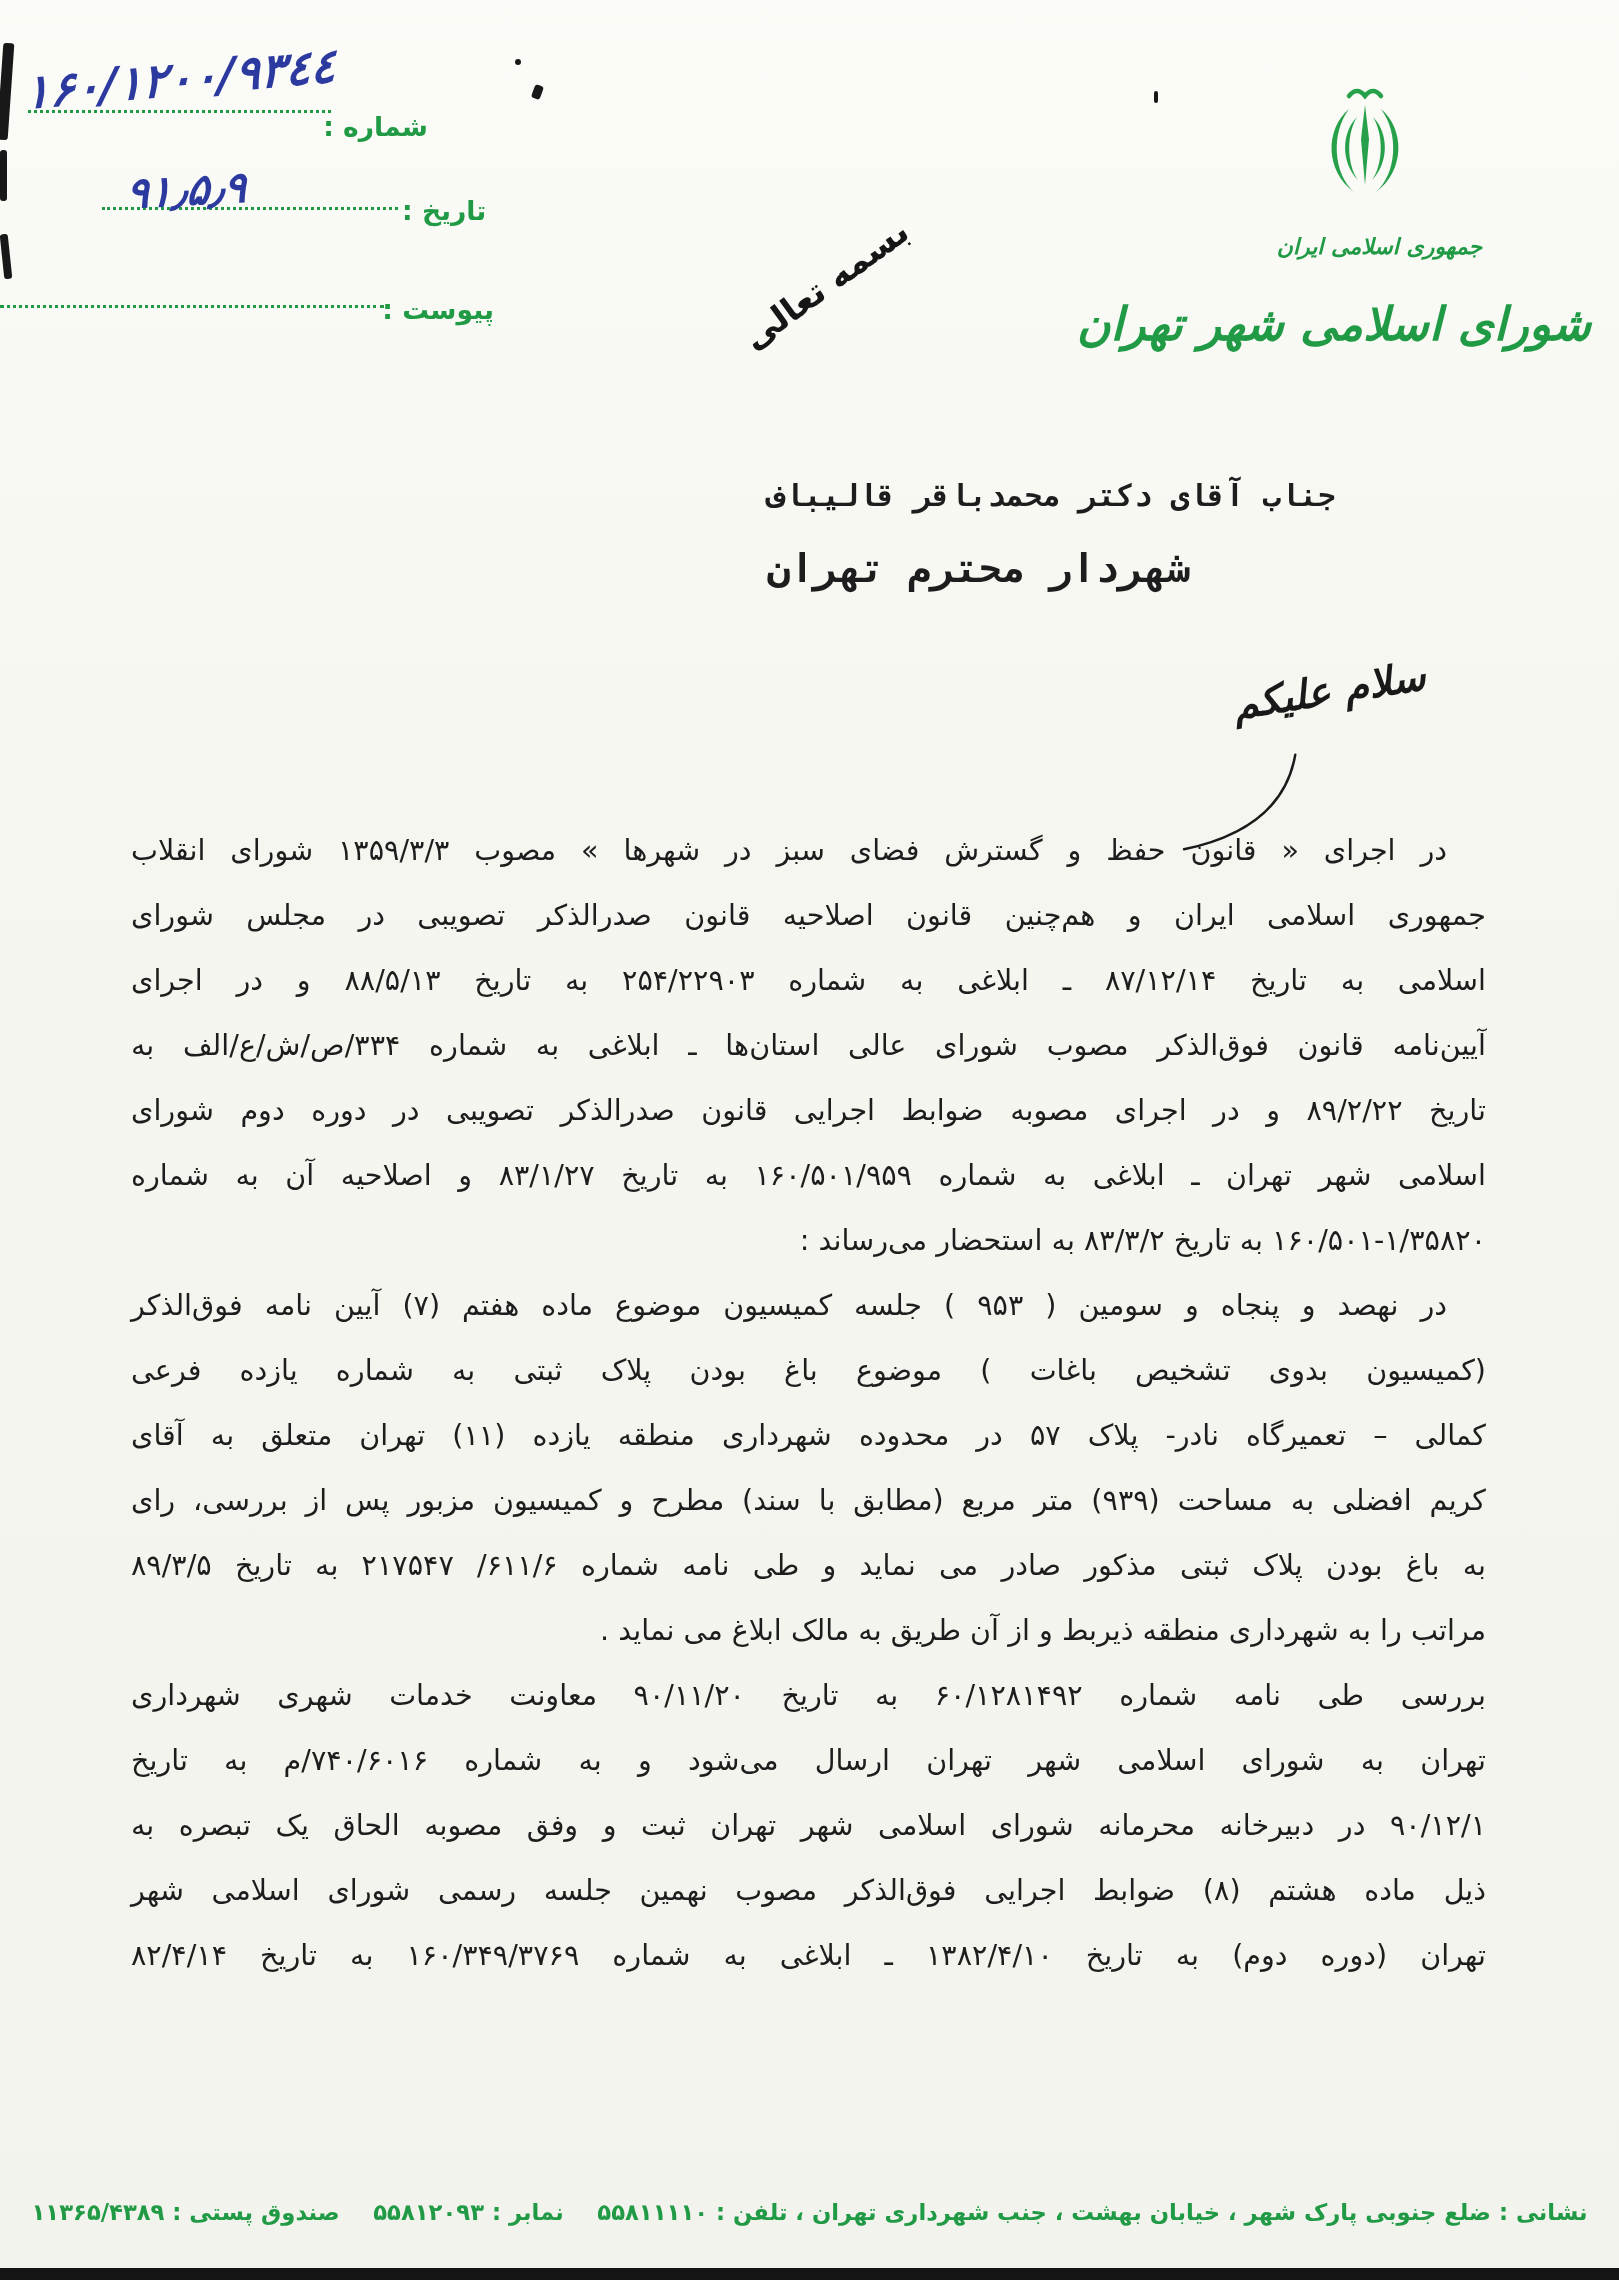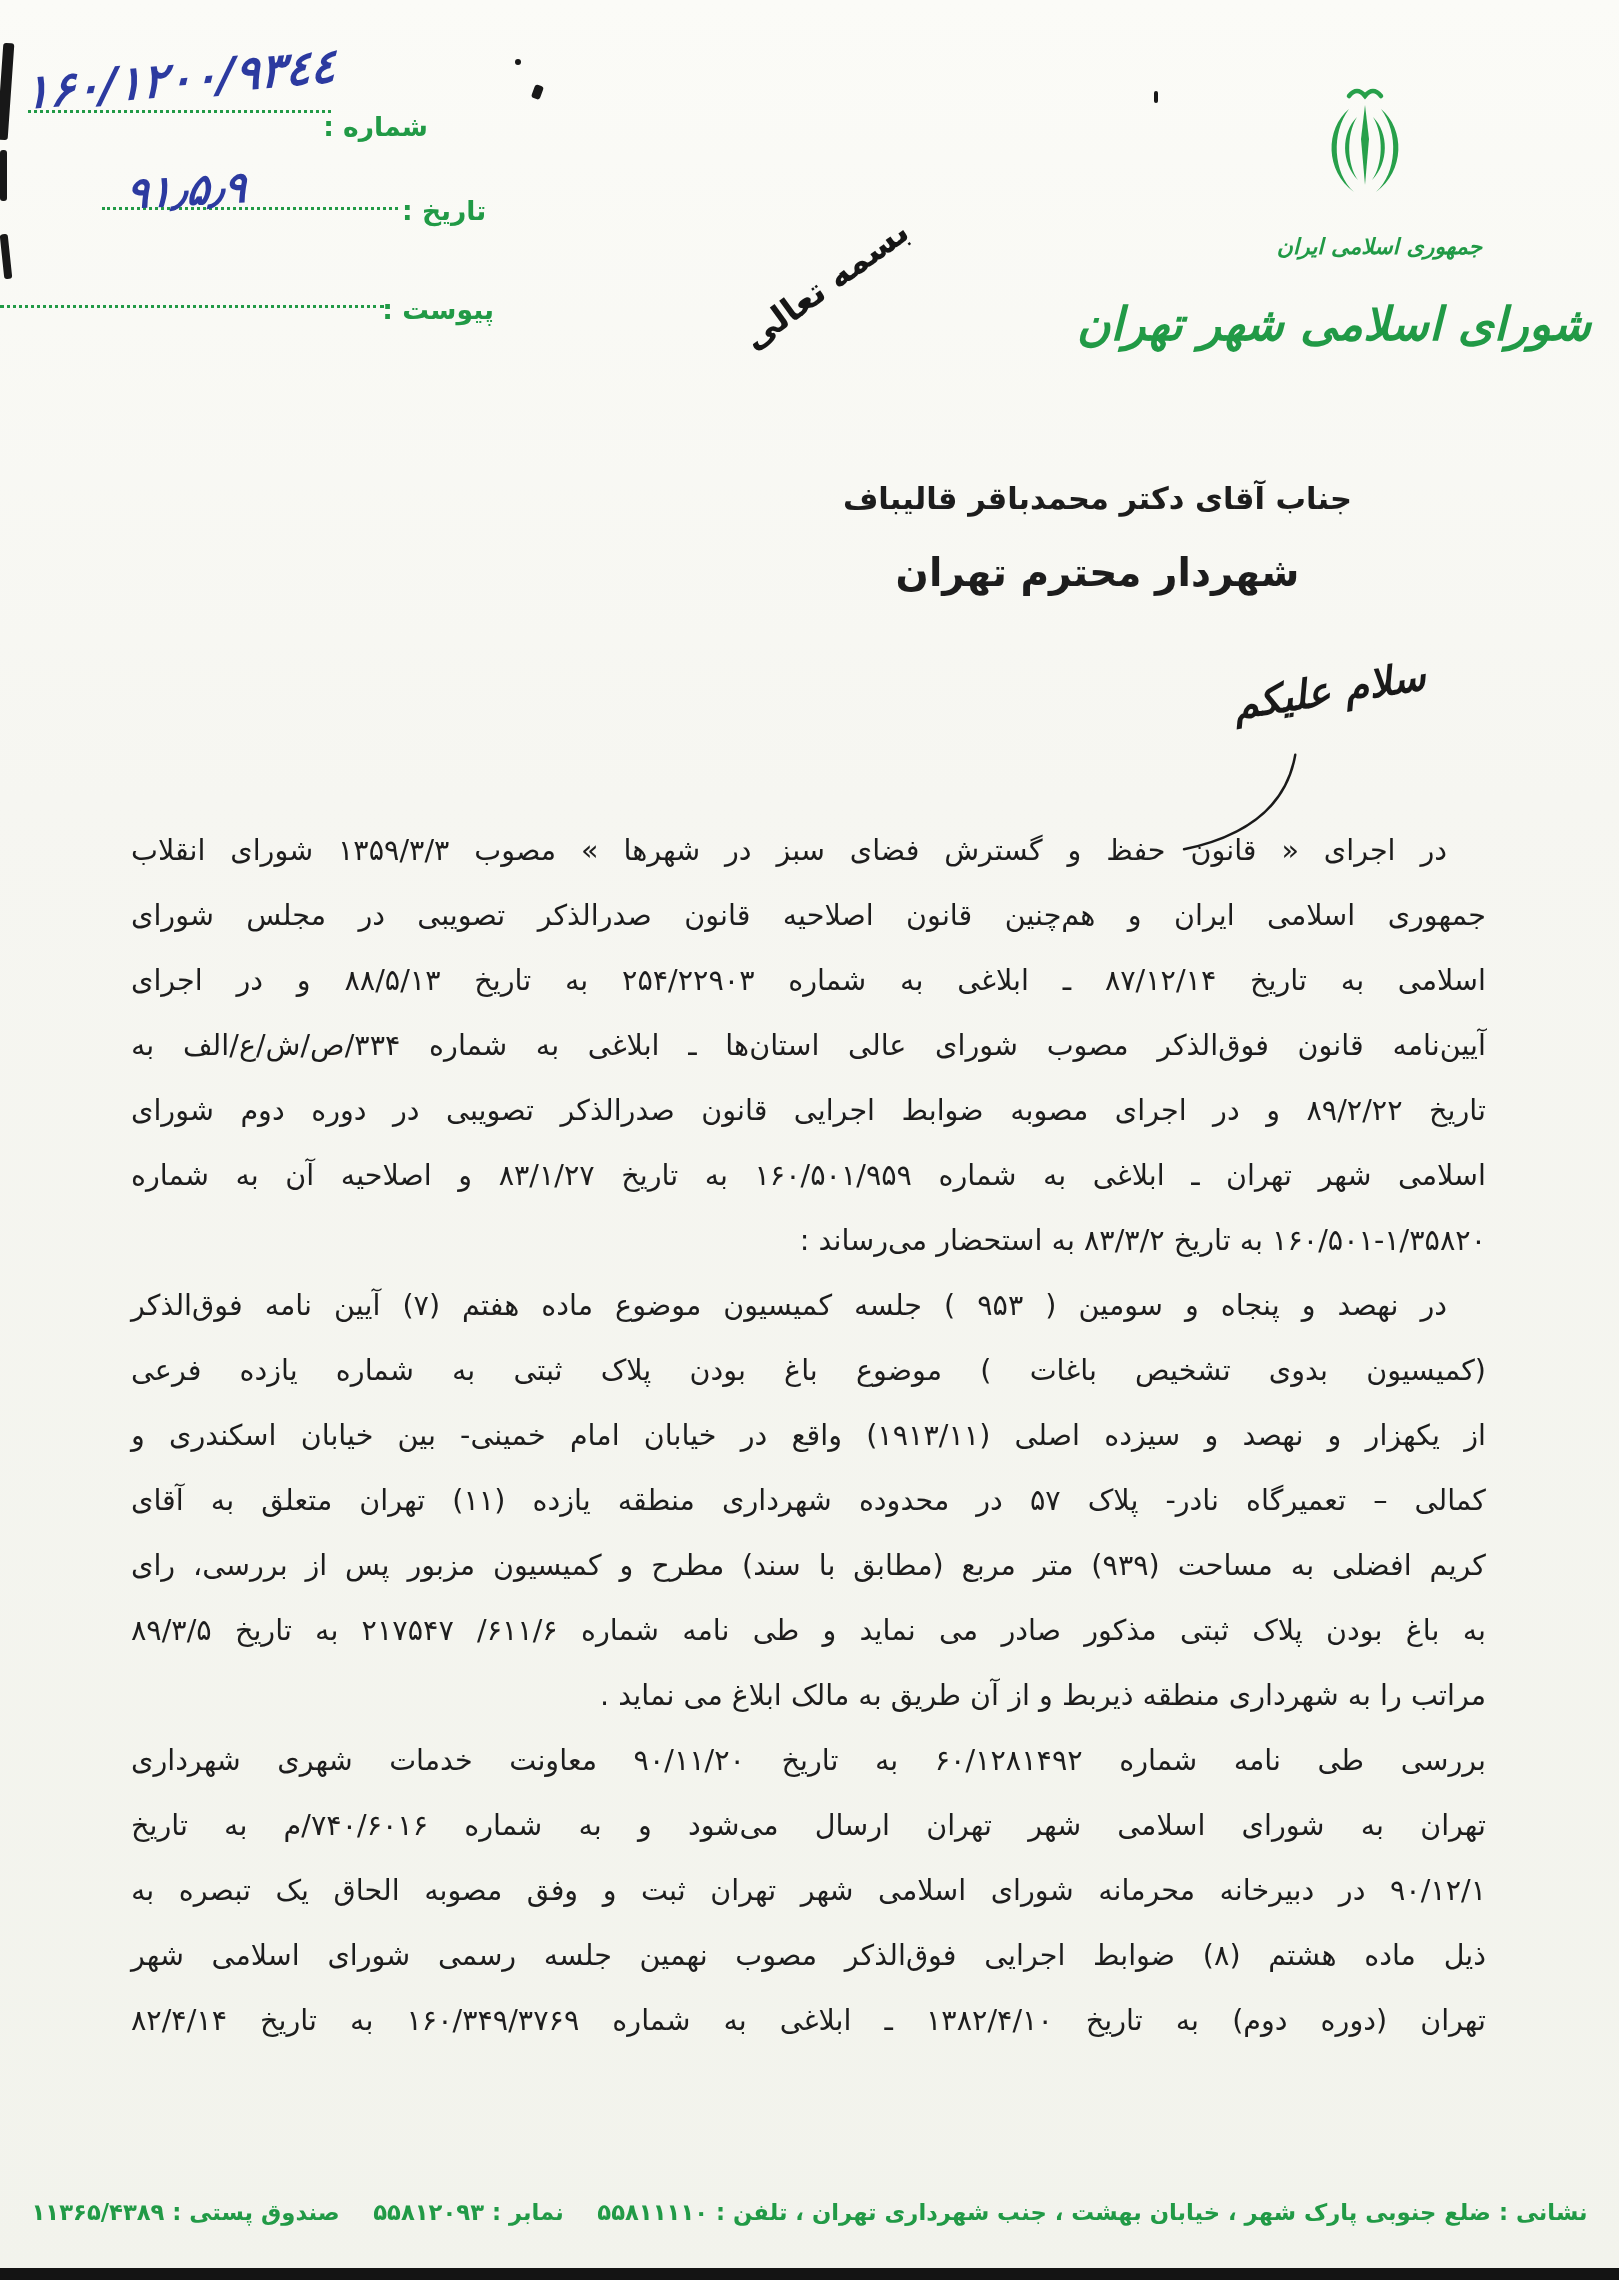--- a/index.html
+++ b/index.html
@@ -59,21 +59,21 @@
     position:absolute;left:1217px;top:234px;width:325px;
     text-align:center;color:var(--green);
     font-size:22px;font-weight:bold;font-style:italic;
   }
   .org{
     position:absolute;left:1167px;top:297px;width:424px;
     text-align:center;color:var(--green);
     font-size:46px;font-weight:bold;font-style:italic;white-space:nowrap;
   }
   
-  .recipient{position:absolute;right:267px;top:475px;text-align:center;color:var(--text);}
+  .recipient{position:absolute;right:283px;top:475px;text-align:left;color:var(--text);font-family:Liberation Mono, monospace;}
   .recipient .r1{font-size:30.5px;font-weight:bold;line-height:47px;}
   .recipient .r2{font-size:39px;font-weight:bold;line-height:47px;margin-top:27px;}
   
   .greeting{
     position:absolute;left:1249px;top:666px;width:177px;
     font-size:40px;font-weight:bold;font-style:italic;color:#191919;
     transform:rotate(-9deg);text-align:center;white-space:nowrap;
   }
   .greeting-tail{position:absolute;left:1123px;top:676px;width:315px;height:197px;}
   
@@ -149,21 +149,20 @@
   <div class="body-text">
       <div class="body-line first">در اجرای « قانون حفظ و گسترش فضای سبز در شهرها » مصوب ۱۳۵۹/۳/۳ شورای انقلاب</div>
       <div class="body-line">جمهوری اسلامی ایران و هم‌چنین قانون اصلاحیه قانون صدرالذکر تصویبی در مجلس شورای</div>
       <div class="body-line">اسلامی به تاریخ ۸۷/۱۲/۱۴ ـ ابلاغی به شماره ۲۵۴/۲۲۹۰۳ به تاریخ ۸۸/۵/۱۳ و در اجرای</div>
       <div class="body-line">آیین‌نامه قانون فوق‌الذکر مصوب شورای عالی استان‌ها ـ ابلاغی به شماره ۳۳۴/ص/ش/ع/الف به</div>
       <div class="body-line">تاریخ ۸۹/۲/۲۲ و در اجرای مصوبه ضوابط اجرایی قانون صدرالذکر تصویبی در دوره دوم شورای</div>
       <div class="body-line">اسلامی شهر تهران ـ ابلاغی به شماره ۱۶۰/۵۰۱/۹۵۹ به تاریخ ۸۳/۱/۲۷ و اصلاحیه آن به شماره</div>
       <div class="body-line last">۱۶۰/۵۰۱-۱/۳۵۸۲۰ به تاریخ ۸۳/۳/۲ به استحضار می‌رساند :</div>
       <div class="body-line first">در نهصد و پنجاه و سومین ( ۹۵۳ ) جلسه کمیسیون موضوع ماده هفتم (۷) آیین نامه فوق‌الذکر</div>
       <div class="body-line">(کمیسیون بدوی تشخیص باغات ) موضوع باغ بودن پلاک ثبتی به شماره یازده فرعی</div>
-      <div class="body-line">از یکهزار و نهصد و سیزده اصلی (۱۹۱۳/۱۱) واقع در خیابان امام خمینی- بین خیابان اسکندری و</div>
       <div class="body-line">کمالی – تعمیرگاه نادر- پلاک ۵۷ در محدوده شهرداری منطقه یازده (۱۱) تهران متعلق به آقای</div>
       <div class="body-line">کریم افضلی به مساحت (۹۳۹) متر مربع (مطابق با سند) مطرح و کمیسیون مزبور پس از بررسی، رای</div>
       <div class="body-line">به باغ بودن پلاک ثبتی مذکور صادر می نماید و طی نامه شماره ۶۱۱/۶/ ۲۱۷۵۴۷ به تاریخ ۸۹/۳/۵</div>
       <div class="body-line last">مراتب را به شهرداری منطقه ذیربط و از آن طریق به مالک ابلاغ می نماید .</div>
       <div class="body-line">بررسی طی نامه شماره ۶۰/۱۲۸۱۴۹۲ به تاریخ ۹۰/۱۱/۲۰ معاونت خدمات شهری شهرداری</div>
       <div class="body-line">تهران به شورای اسلامی شهر تهران ارسال می‌شود و به شماره ۷۴۰/۶۰۱۶/م به تاریخ</div>
       <div class="body-line">۹۰/۱۲/۱ در دبیرخانه محرمانه شورای اسلامی شهر تهران ثبت و وفق مصوبه الحاق یک تبصره به</div>
       <div class="body-line">ذیل ماده هشتم (۸) ضوابط اجرایی فوق‌الذکر مصوب نهمین جلسه رسمی شورای اسلامی شهر</div>
       <div class="body-line last keep-justify">تهران (دوره دوم) به تاریخ ۱۳۸۲/۴/۱۰ ـ ابلاغی به شماره ۱۶۰/۳۴۹/۳۷۶۹ به تاریخ ۸۲/۴/۱۴</div>
     </div>

